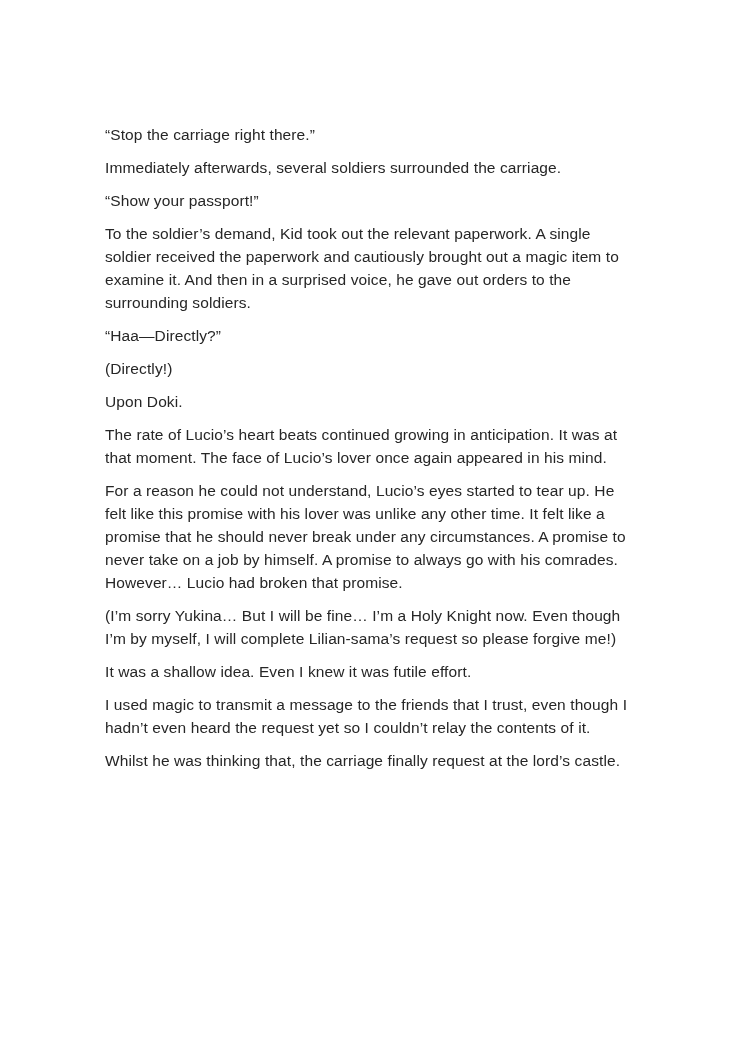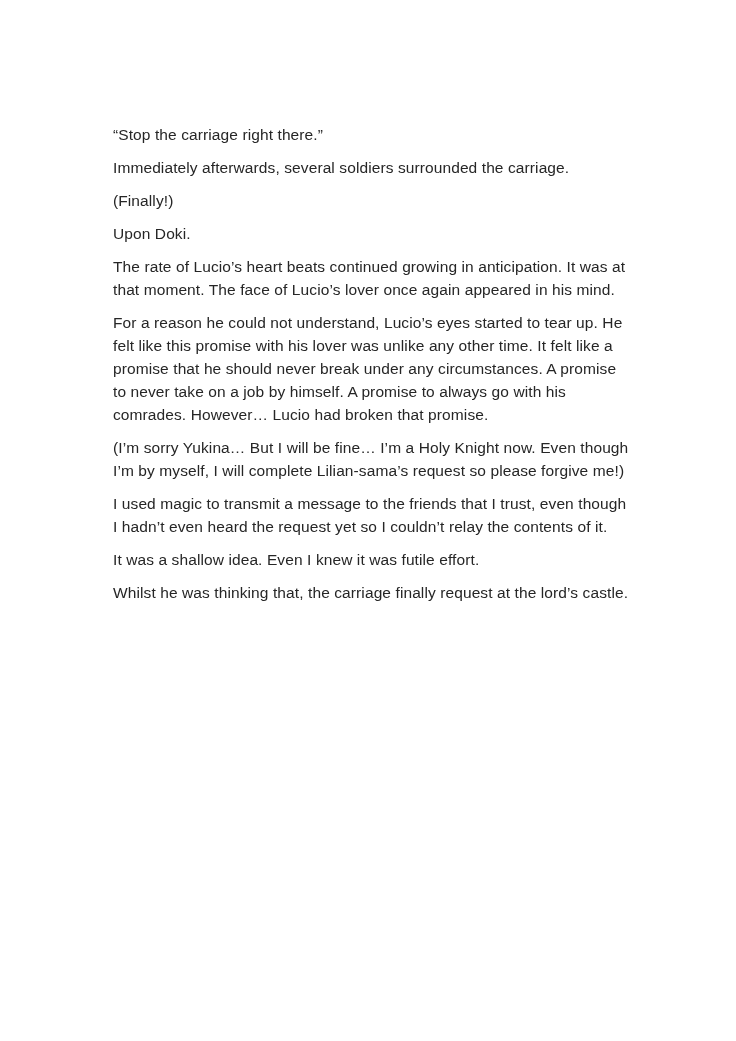--- a/index.html
+++ b/index.html
@@ -21,32 +21,35 @@
     padding: 123px 100px 0 105px;
   }
   .doc-body {
     width: 528px;
     color: #262626;
     font-size: 15.5px;
     line-height: 23px;
     letter-spacing: 0.1px;
   }
   .doc-body p {
-    margin: 0 0 10px 8px;
+    margin: 0 0 10px 0;
   }
 </style>
 </head>
 <body>
 
 <div class="page">
   <div class="doc-body">
     <p>“Stop the carriage right there.”</p>
     <p>Immediately afterwards, several soldiers surrounded the carriage.</p>
-    <p>(Finally!)</p>
+    <p>“Show your passport!”</p>
+    <p>To the soldier’s demand, Kid took out the relevant paperwork. A single soldier received the paperwork and cautiously brought out a magic item to examine it. And then in a surprised voice, he gave out orders to the surrounding soldiers.</p>
+    <p>“Haa—Directly?”</p>
+    <p>(Directly!)</p>
     <p>Upon Doki.</p>
     <p>The rate of Lucio’s heart beats continued growing in anticipation. It was at that moment. The face of Lucio’s lover once again appeared in his mind.</p>
     <p>For a reason he could not understand, Lucio’s eyes started to tear up. He felt like this promise with his lover was unlike any other time. It felt like a promise that he should never break under any circumstances. A promise to never take on a job by himself. A promise to always go with his comrades. However… Lucio had broken that promise.</p>
     <p>(I’m sorry Yukina… But I will be fine… I’m a Holy Knight now. Even though I’m by myself, I will complete Lilian-sama’s request so please forgive me!)</p>
+    <p>It was a shallow idea. Even I knew it was futile effort.</p>
     <p>I used magic to transmit a message to the friends that I trust, even though I hadn’t even heard the request yet so I couldn’t relay the contents of it.</p>
-    <p>It was a shallow idea. Even I knew it was futile effort.</p>
     <p>Whilst he was thinking that, the carriage finally request at the lord’s castle.</p>
   </div>
 </div>
 
 </body></html>

